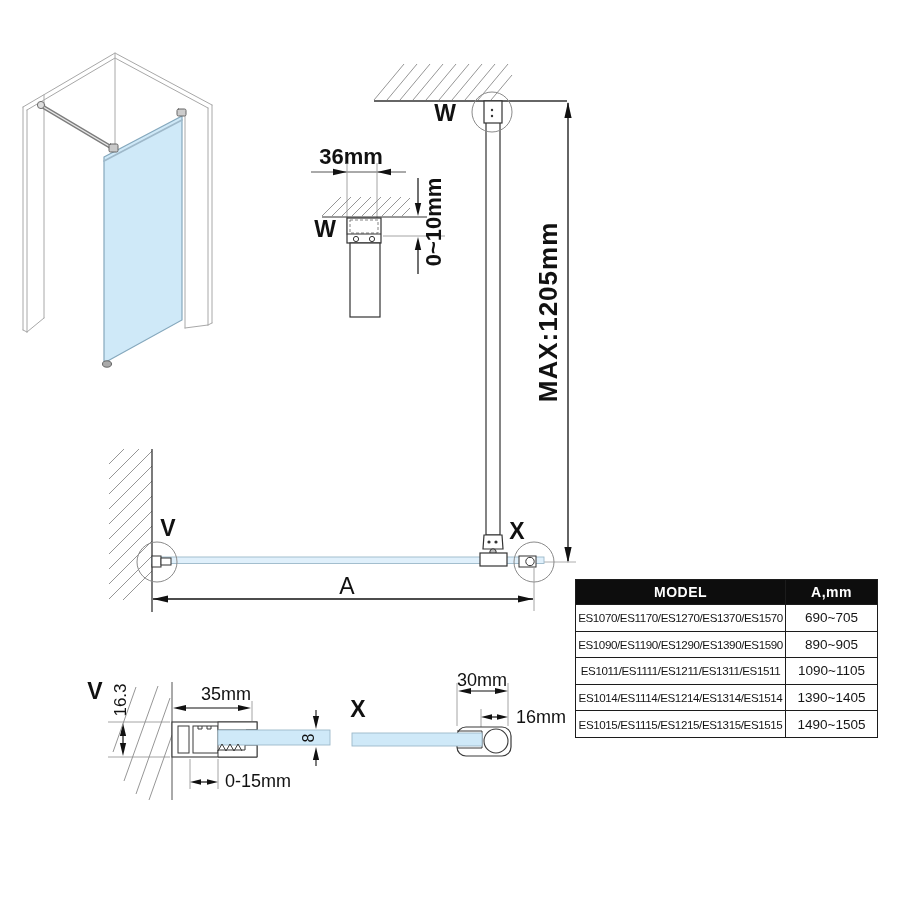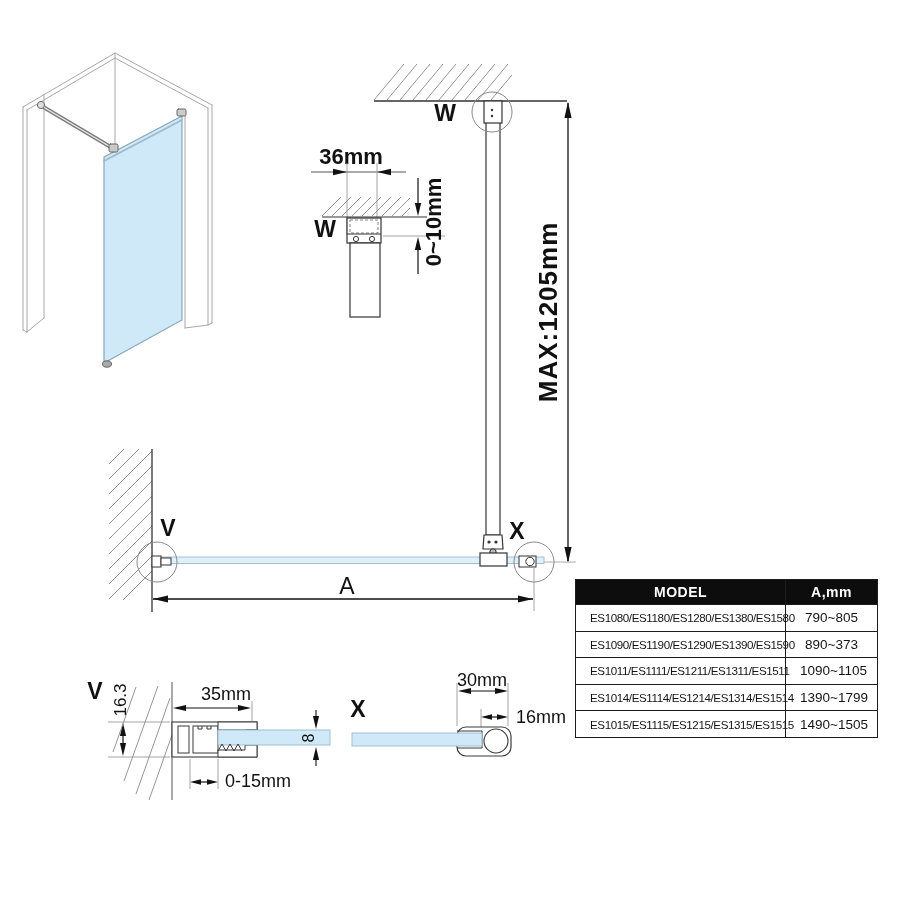--- a/index.html
+++ b/index.html
@@ -10,21 +10,21 @@
   .dim-big{font-size:22px;font-weight:bold;}
   .dim-max{font-size:26px;font-weight:bold;letter-spacing:1px;}
   .dim-med{font-size:18px;}
   .dim-sm{font-size:17px;}
   .dim-xs{font-size:16px;}
   .lbl{font-size:23px;font-weight:bold;}
   .lbl-a{font-size:23px;}
   
   .spec-table{position:absolute;left:575px;top:579px;width:302px;}
   .spec-table table{border-collapse:collapse;table-layout:fixed;width:302px;}
-  .spec-table th,.spec-table td{border:1px solid #1c1c1c;text-align:center;vertical-align:middle;padding:0 14px;}
+  .spec-table th,.spec-table td{border:1px solid #1c1c1c;text-align:center;vertical-align:middle;padding:0 2px;}
   .spec-table th{background:#0d0d0d;color:#ffffff;font-size:14px;font-weight:bold;height:24px;letter-spacing:0.5px;}
   .spec-table td{height:25.6px;color:#141414;}
   .spec-table td.model-cell{font-size:11.6px;letter-spacing:-0.4px;white-space:nowrap;}
   .spec-table td.a-cell{font-size:13.5px;}
   .col-model{width:210px;}
   .col-a{width:92px;}
 </style>
 </head>
 <body>
 
@@ -256,34 +256,34 @@
           <col class="col-a">
         </colgroup>
     <thead>
       <tr>
         <th>MODEL</th>
         <th>A,mm</th>
       </tr>
     </thead>
     <tbody>
       <tr>
-        <td class="model-cell">ES1080/ES1180/ES1280/ES1380/ES1580</td>
-        <td class="a-cell">790~805</td>
+        <td class="model-cell">ES1070/ES1170/ES1270/ES1370/ES1570</td>
+        <td class="a-cell">690~705</td>
       </tr>
       <tr>
         <td class="model-cell">ES1090/ES1190/ES1290/ES1390/ES1590</td>
-        <td class="a-cell">890~373</td>
+        <td class="a-cell">890~905</td>
       </tr>
       <tr>
         <td class="model-cell">ES1011/ES1111/ES1211/ES1311/ES1511</td>
         <td class="a-cell">1090~1105</td>
       </tr>
       <tr>
         <td class="model-cell">ES1014/ES1114/ES1214/ES1314/ES1514</td>
-        <td class="a-cell">1390~1799</td>
+        <td class="a-cell">1390~1405</td>
       </tr>
       <tr>
         <td class="model-cell">ES1015/ES1115/ES1215/ES1315/ES1515</td>
         <td class="a-cell">1490~1505</td>
       </tr>
     </tbody>
   </table>
 </div>
 
 </div>

